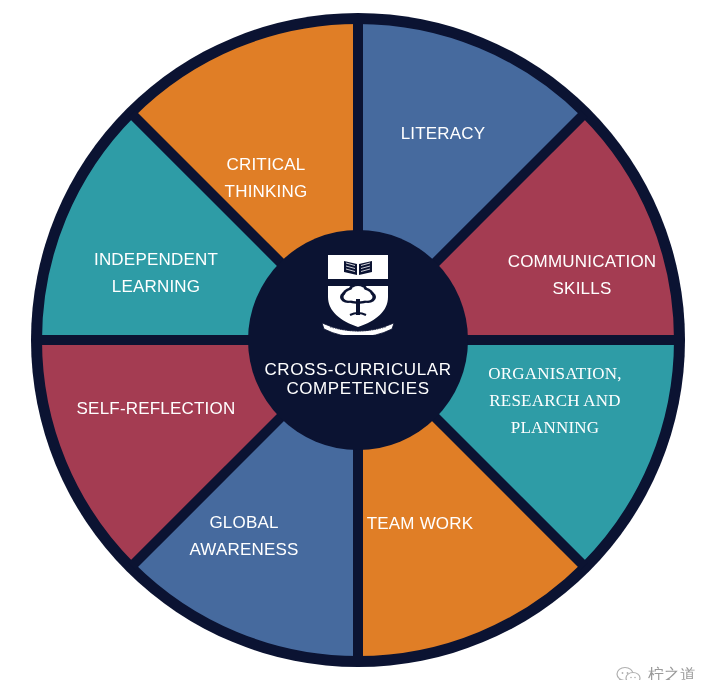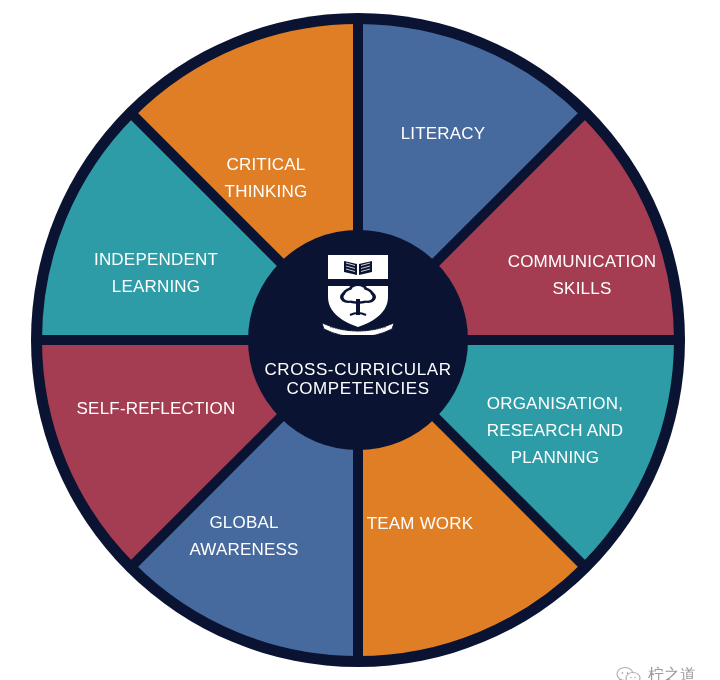--- a/index.html
+++ b/index.html
@@ -120,21 +120,21 @@
   <path d="M2 70 Q20 78 38 78 Q56 78 74 70 L72 76 Q56 84 38 84 Q20 84 4 76 Z" fill="#ffffff" stroke="#0B1332" stroke-width="0.8"></path>
   <path d="M10 74 Q38 82 66 74" stroke="#0B1332" stroke-width="0.6" stroke-dasharray="1.5 1" fill="none"></path>
 </svg>
 
 <div id="labels">
   <div class="seg-label" style="left:266px; top:130px;margin-top:48px;">CRITICAL
 THINKING</div>
   <div class="seg-label" style="left:443px; top:133px;">LITERACY</div>
   <div class="seg-label" style="left:558px; top:275px;margin-left:24px;">COMMUNICATION
 SKILLS</div>
-  <div class="seg-label" style="left:555px; top:430px;">ORGANISATION,
+  <div class="seg-label" style="left:555px; top:400px;font-family:Liberation Serif, serif;">ORGANISATION,
 RESEARCH AND
 PLANNING</div>
   <div class="seg-label" style="left:420px; top:523px;">TEAM WORK</div>
   <div class="seg-label" style="left:244px; top:536px;">GLOBAL
 AWARENESS</div>
   <div class="seg-label" style="left:156px; top:408px;">SELF-REFLECTION</div>
   <div class="seg-label" style="left:156px; top:273px;">INDEPENDENT
 LEARNING</div>
 </div>
 

